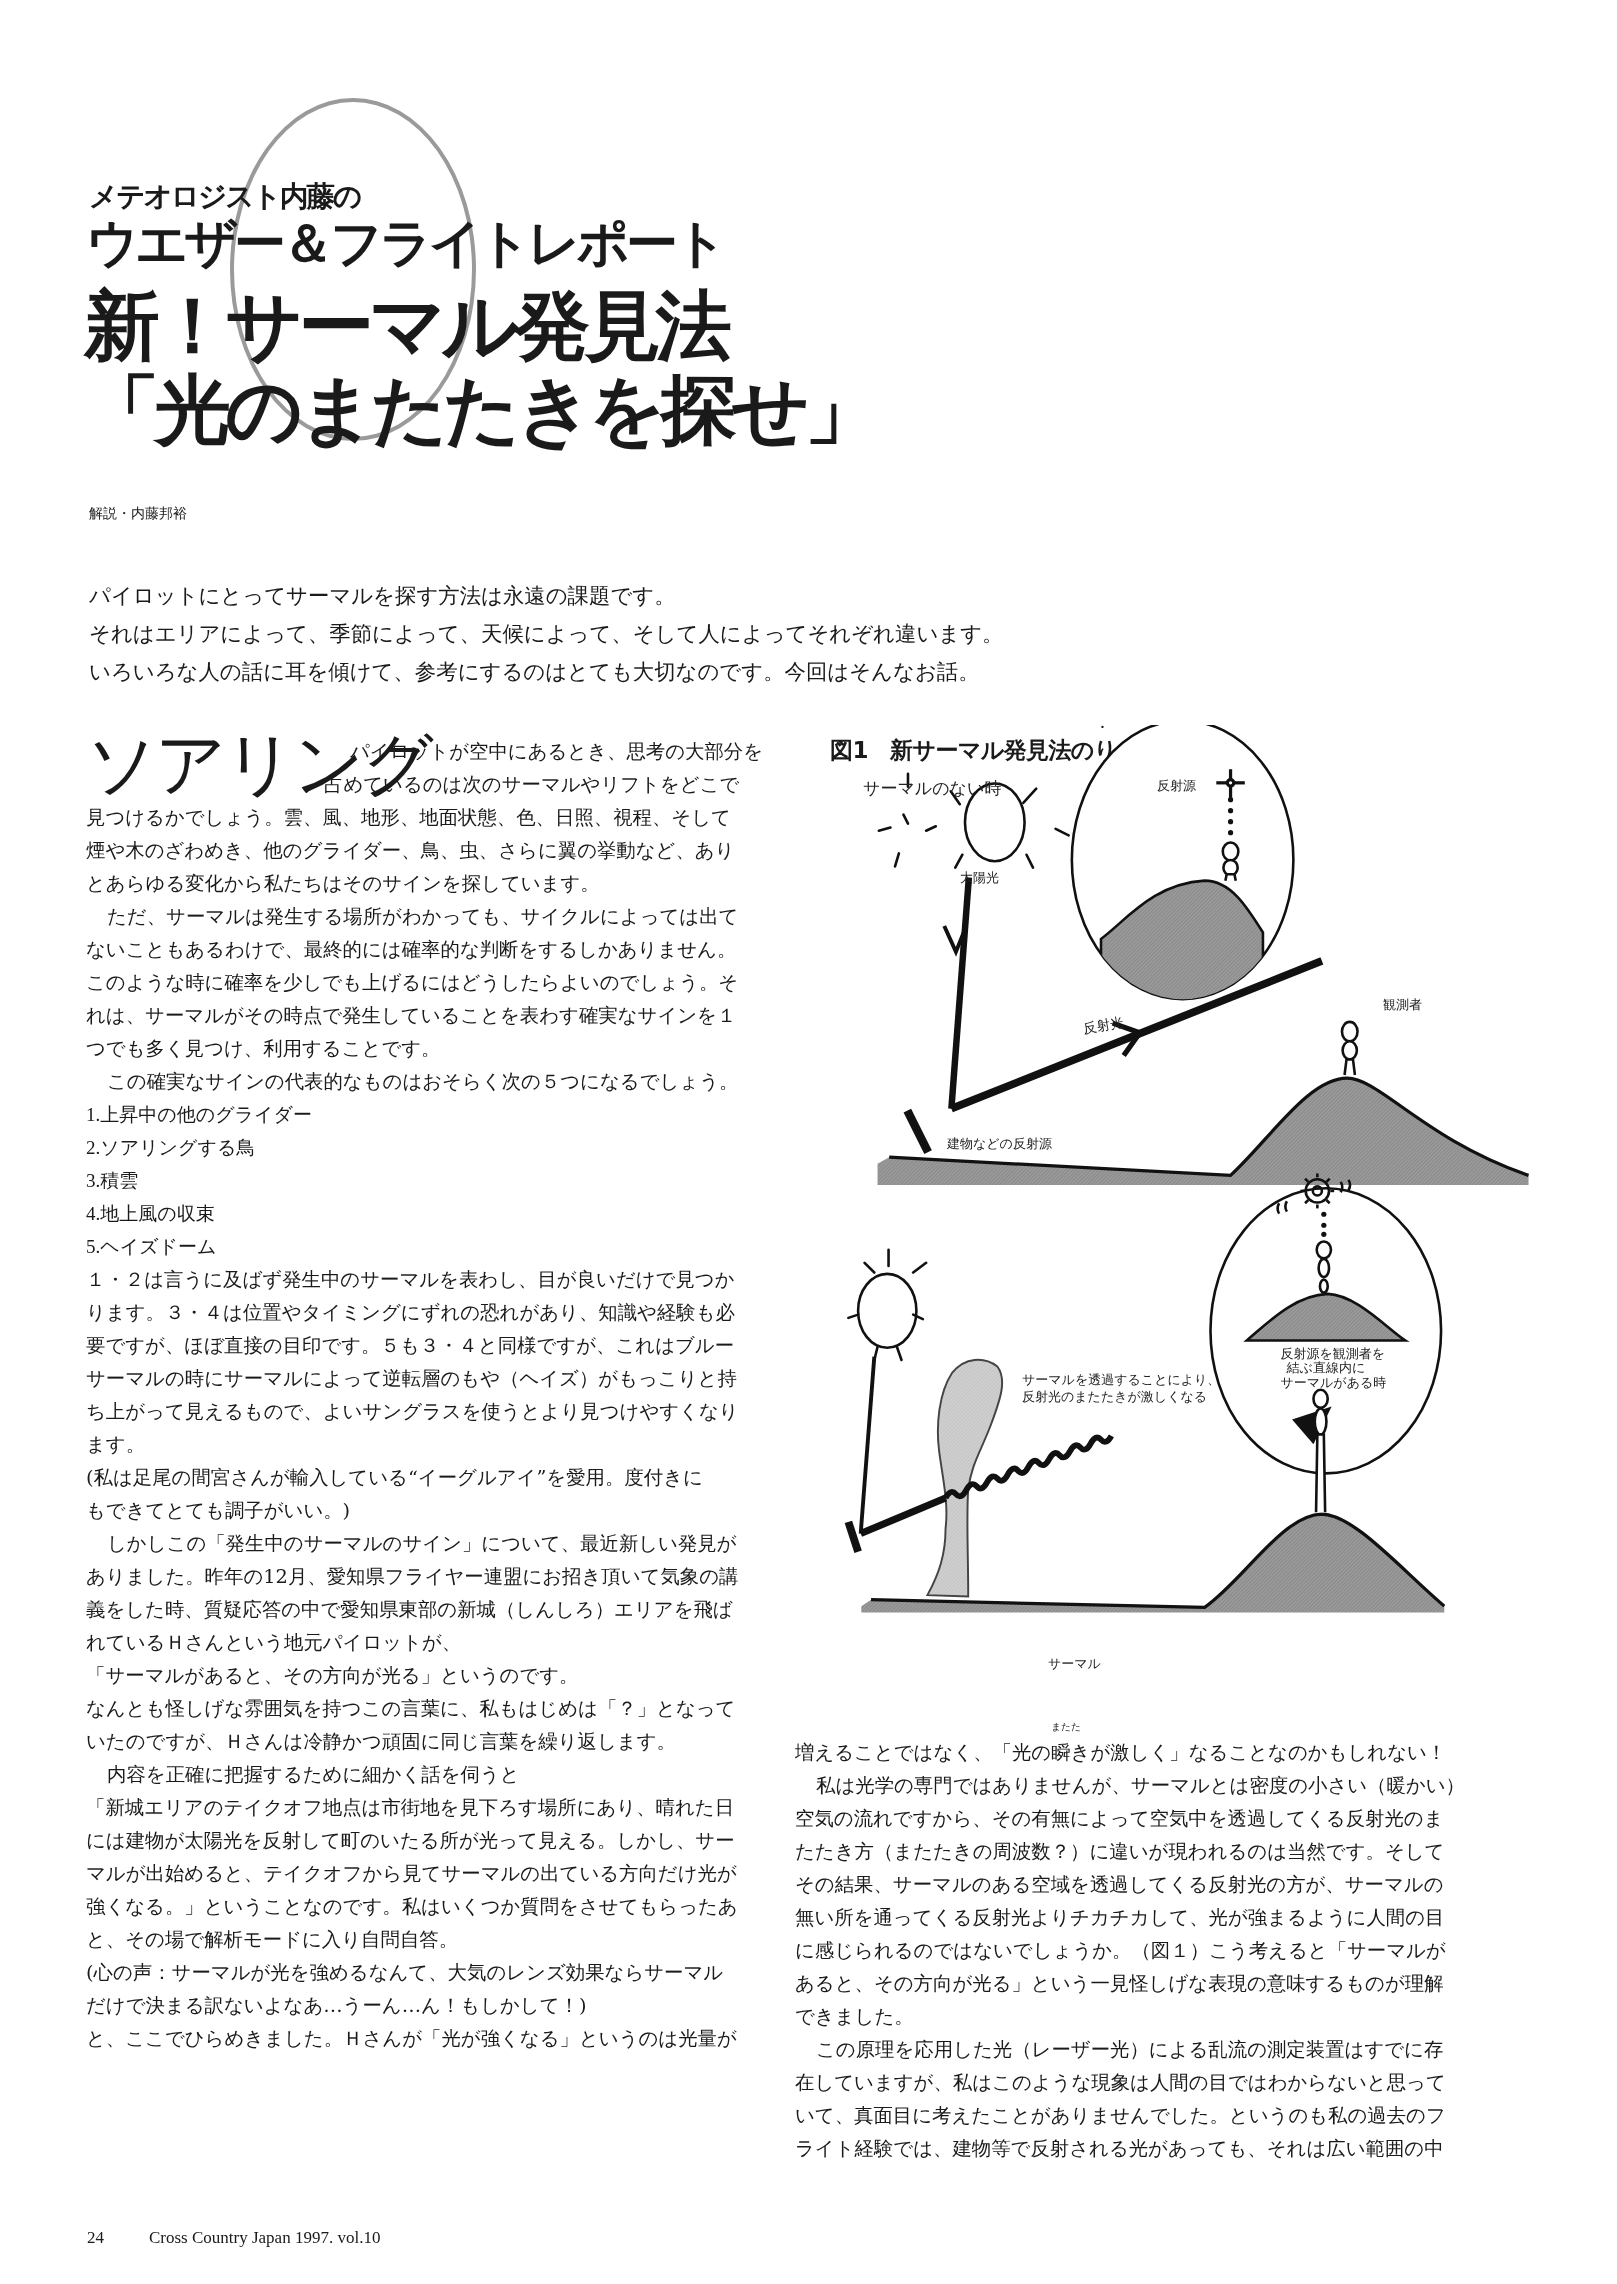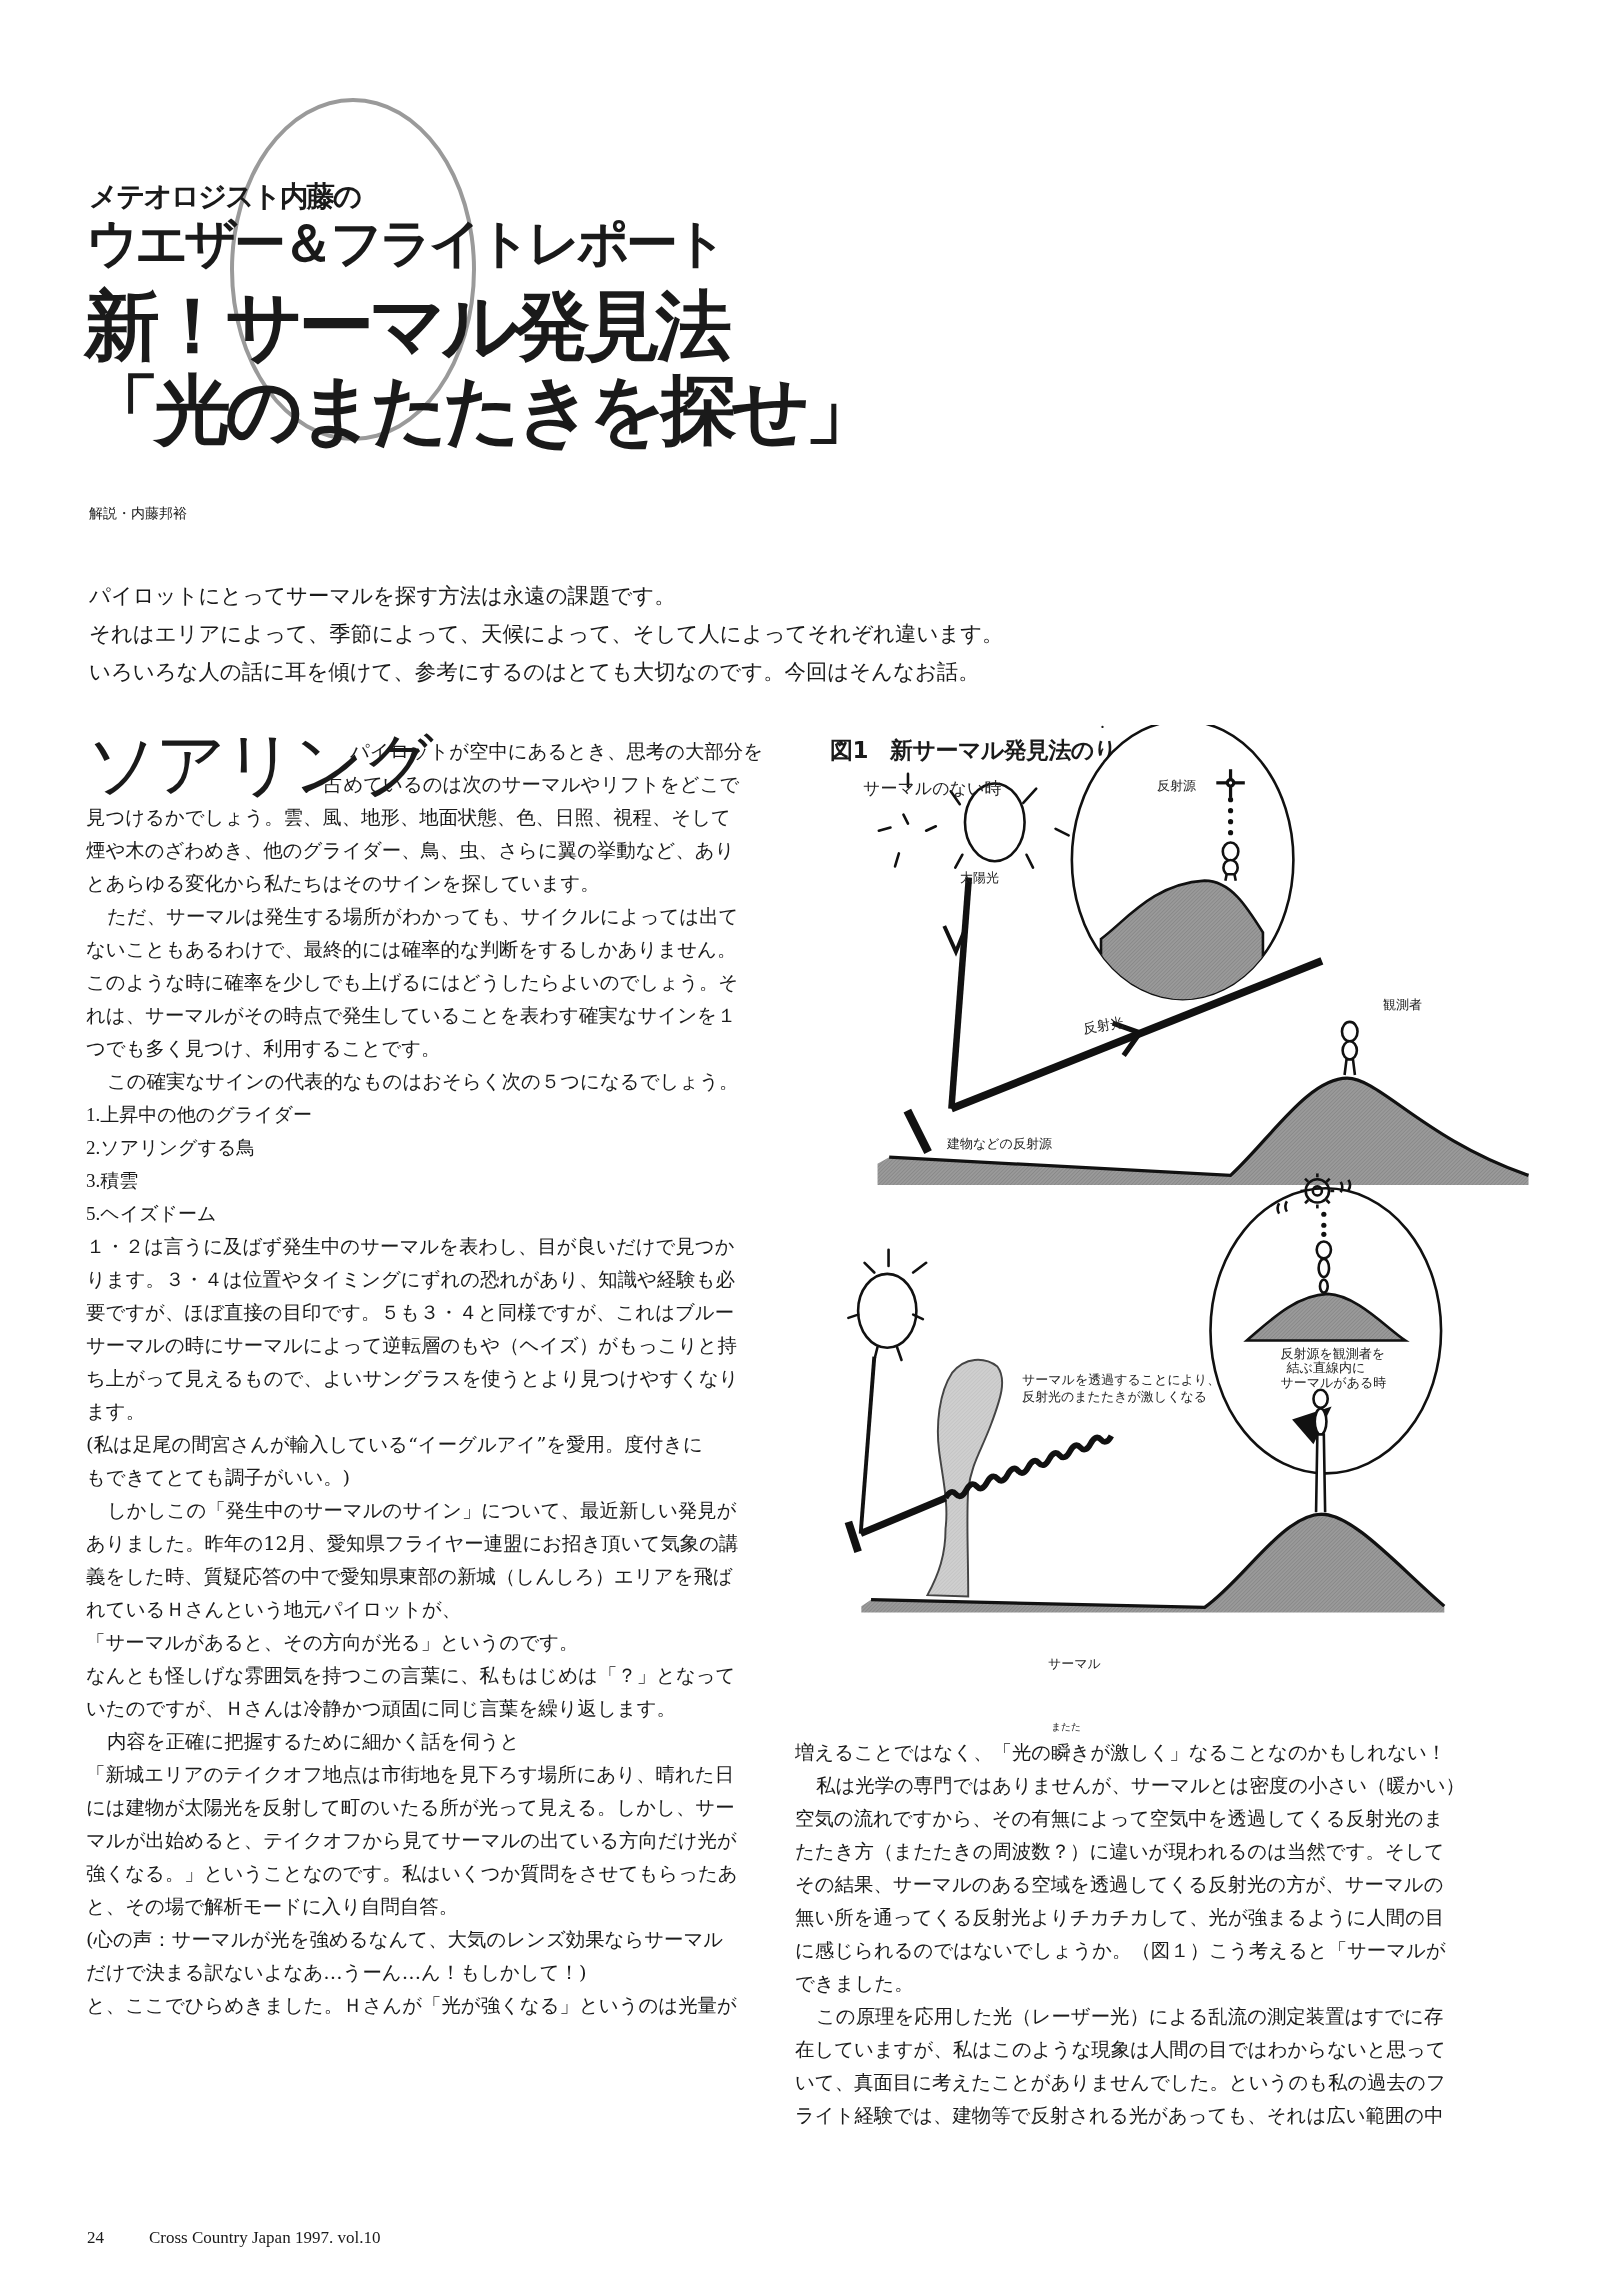--- a/index.html
+++ b/index.html
@@ -56,20 +56,21 @@
   <p>とあらゆる変化から私たちはそのサインを探しています。</p>
   <p class="ind">ただ、サーマルは発生する場所がわかっても、サイクルによっては出て</p>
   <p>ないこともあるわけで、最終的には確率的な判断をするしかありません。</p>
   <p>このような時に確率を少しでも上げるにはどうしたらよいのでしょう。そ</p>
   <p>れは、サーマルがその時点で発生していることを表わす確実なサインを１</p>
   <p>つでも多く見つけ、利用することです。</p>
   <p class="ind">この確実なサインの代表的なものはおそらく次の５つになるでしょう。</p>
   <p class="sans">1.上昇中の他のグライダー</p>
   <p class="sans">2.ソアリングする鳥</p>
   <p class="sans">3.積雲</p>
+  <p class="sans">4.地上風の収束</p>
   <p class="sans">5.ヘイズドーム</p>
   <p>１・２は言うに及ばず発生中のサーマルを表わし、目が良いだけで見つか</p>
   <p>ります。３・４は位置やタイミングにずれの恐れがあり、知識や経験も必</p>
   <p>要ですが、ほぼ直接の目印です。５も３・４と同様ですが、これはブルー</p>
   <p>サーマルの時にサーマルによって逆転層のもや（ヘイズ）がもっこりと持</p>
   <p>ち上がって見えるもので、よいサングラスを使うとより見つけやすくなり</p>
   <p>ます。</p>
   <p>(私は足尾の間宮さんが輸入している“イーグルアイ”を愛用。度付きに</p>
   <p>もできてとても調子がいい。)</p>
   <p class="ind">しかしこの「発生中のサーマルのサイン」について、最近新しい発見が</p>
@@ -252,20 +253,21 @@
 <div class="abs col colR">
   <p>
     <span>増えることではなく、「光の</span><span class="ruby"><span>瞬</span><span class="rt">またた</span></span><span>きが激しく」なることなのかもしれない！</span>
   </p>
   <p class="ind">私は光学の専門ではありませんが、サーマルとは密度の小さい（暖かい）</p>
   <p>空気の流れですから、その有無によって空気中を透過してくる反射光のま</p>
   <p>たたき方（またたきの周波数？）に違いが現われるのは当然です。そして</p>
   <p>その結果、サーマルのある空域を透過してくる反射光の方が、サーマルの</p>
   <p>無い所を通ってくる反射光よりチカチカして、光が強まるように人間の目</p>
   <p>に感じられるのではないでしょうか。（図１）こう考えると「サーマルが</p>
+  <p>あると、その方向が光る」という一見怪しげな表現の意味するものが理解</p>
   <p>できました。</p>
   <p class="ind">この原理を応用した光（レーザー光）による乱流の測定装置はすでに存</p>
   <p>在していますが、私はこのような現象は人間の目ではわからないと思って</p>
   <p>いて、真面目に考えたことがありませんでした。というのも私の過去のフ</p>
   <p>ライト経験では、建物等で反射される光があっても、それは広い範囲の中</p>
 </div>
 
 <div class="abs footer">
   <span>24</span><span>Cross Country Japan 1997. vol.10</span>
 </div>

